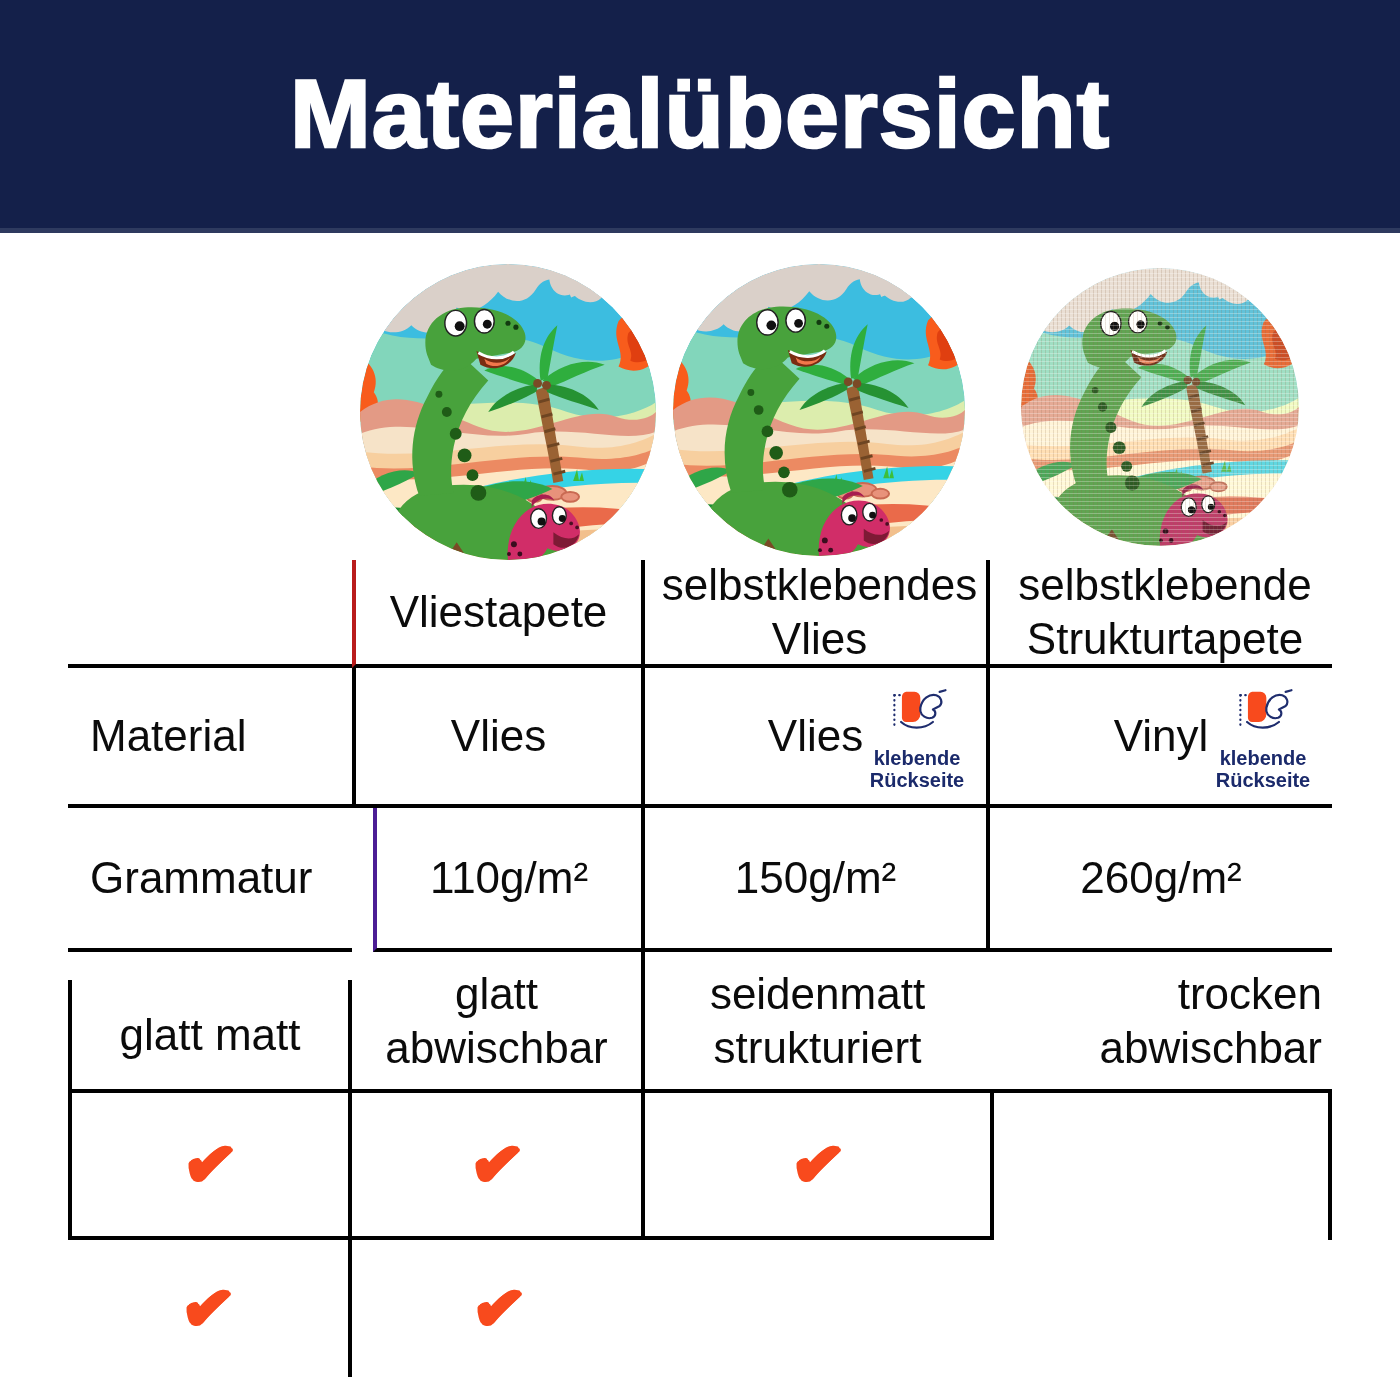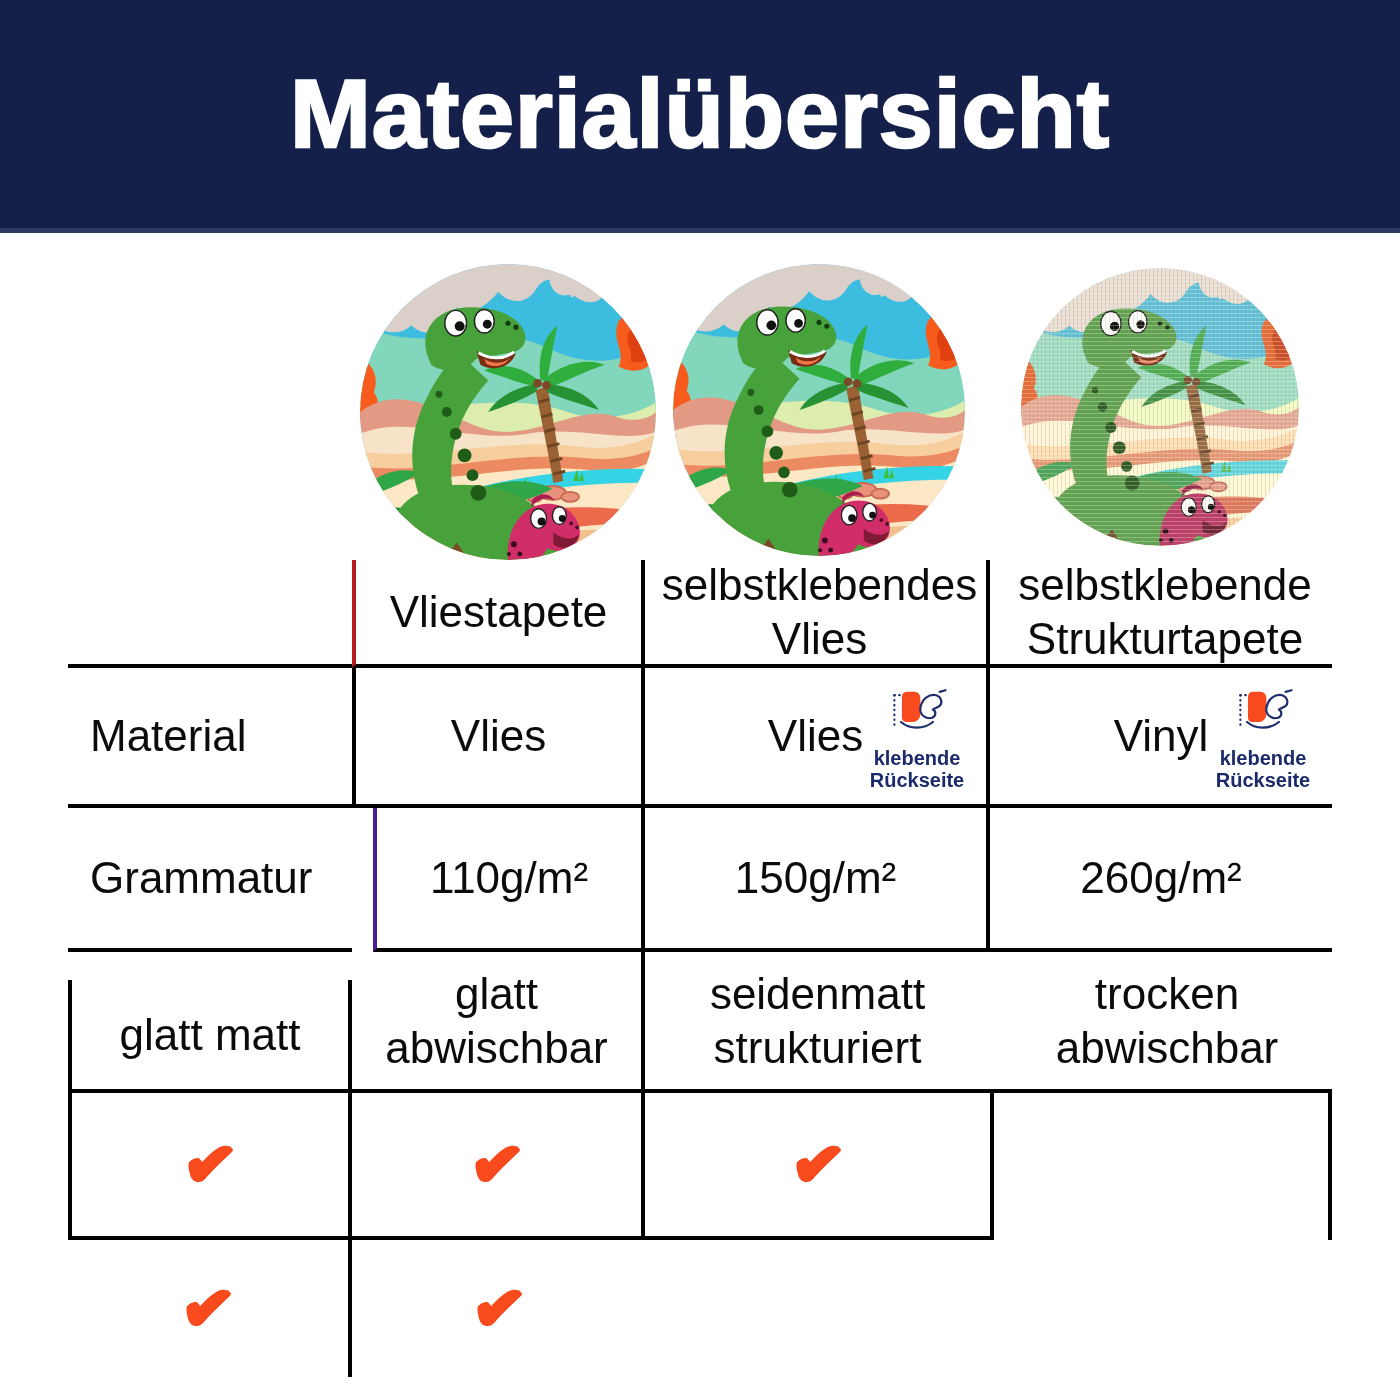--- a/index.html
+++ b/index.html
@@ -25,21 +25,21 @@
       repeating-linear-gradient(90deg, rgba(143,109,77,.20) 0 1px, rgba(0,0,0,0) 1px 4px);}
 
   
   .tbl{position:absolute;left:68px;top:560px;width:1264px;display:grid;
        grid-template-columns:284px 293px 345px 342px;
        grid-template-rows:108px 140px 144px 141px 147px 137px;}
   .cell{box-sizing:border-box;display:flex;align-items:center;justify-content:center;
         font-size:44px;line-height:1.22;position:relative;text-align:center;}
   .vline{border-right:4px solid #000;}
   .hline{border-bottom:4px solid #000;}
-  .rowlabel{justify-content:flex-start;text-align:center;padding-left:22px;padding-right:10px;}
+  .rowlabel{justify-content:flex-start;text-align:right;padding-left:22px;padding-right:10px;}
   .hdr-left{justify-content:flex-start;text-align:center;padding-left:14px;padding-right:6px;}
   .narrow span{display:inline-block;max-width:250px;}
   .check{color:#f84a1d;font-size:62px;font-weight:bold;transform:rotate(6deg);
          text-shadow:1.6px 0 currentColor,-1.6px 0 currentColor,0 1.6px currentColor,0 -1.6px currentColor;}
 
   
   .badge{position:absolute;right:8px;top:50%;transform:translateY(-50%);width:122px;
          display:flex;flex-direction:column;align-items:center;gap:10px;}
   .badge .txt{font-size:20px;font-weight:bold;color:#1b2a6b;text-align:center;line-height:1.12;}
 </style>

